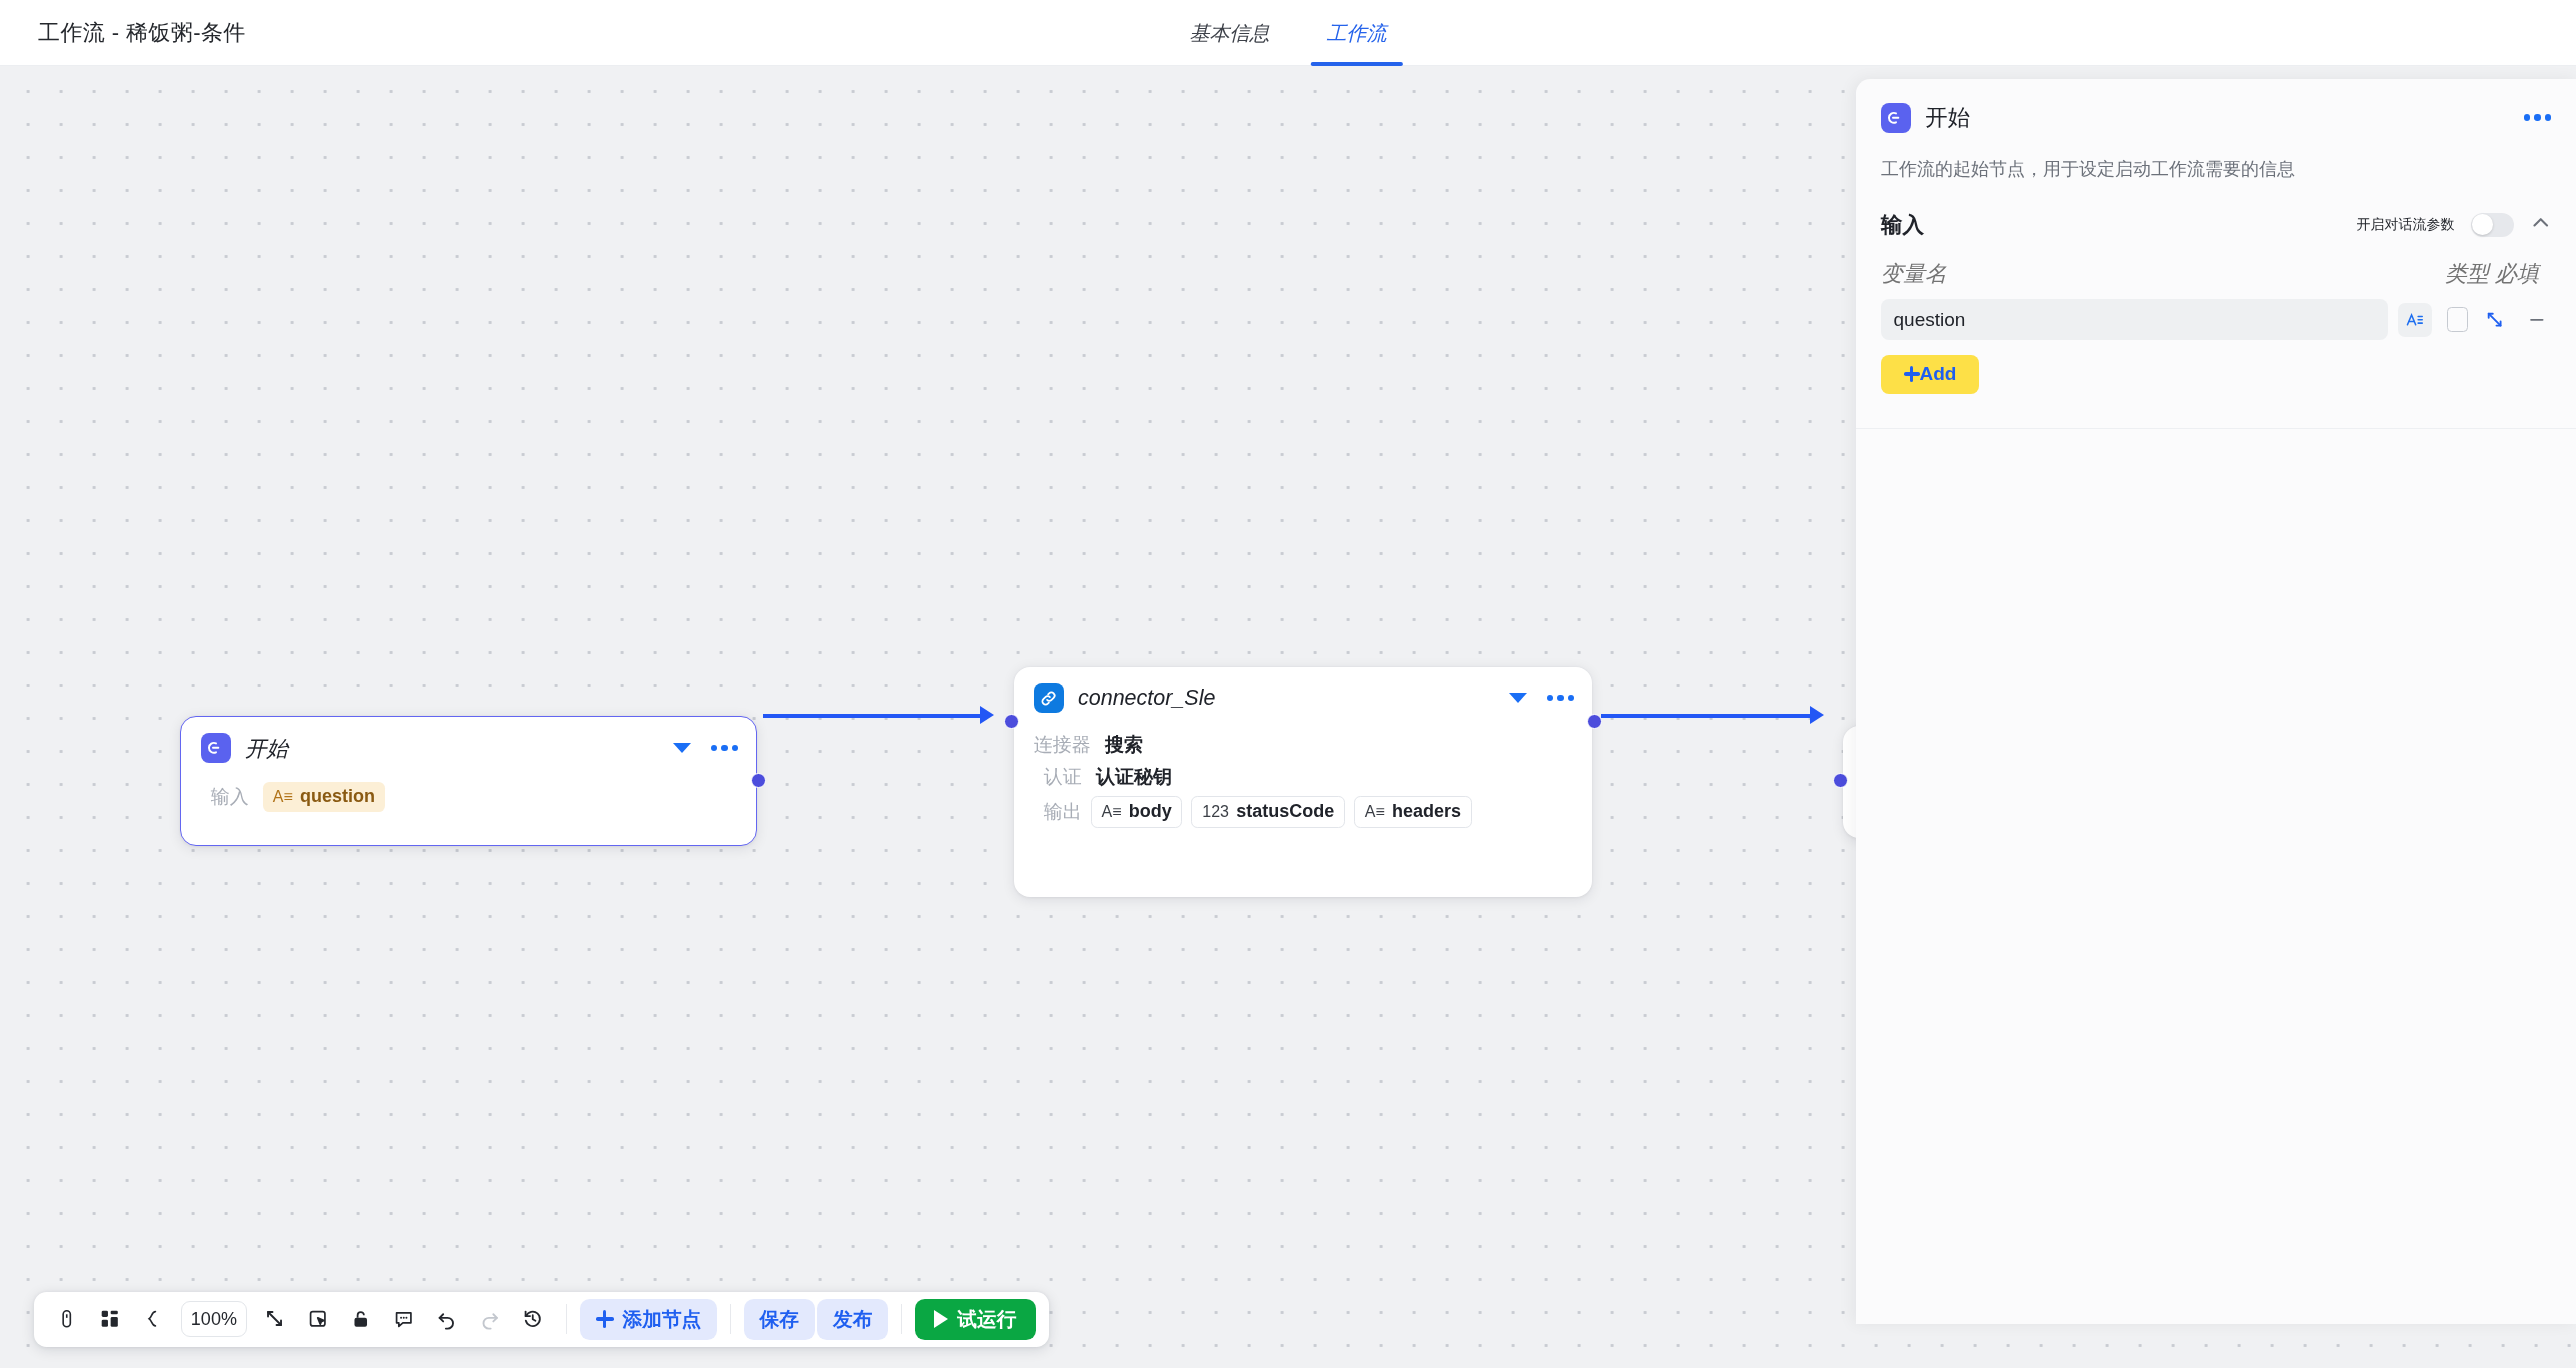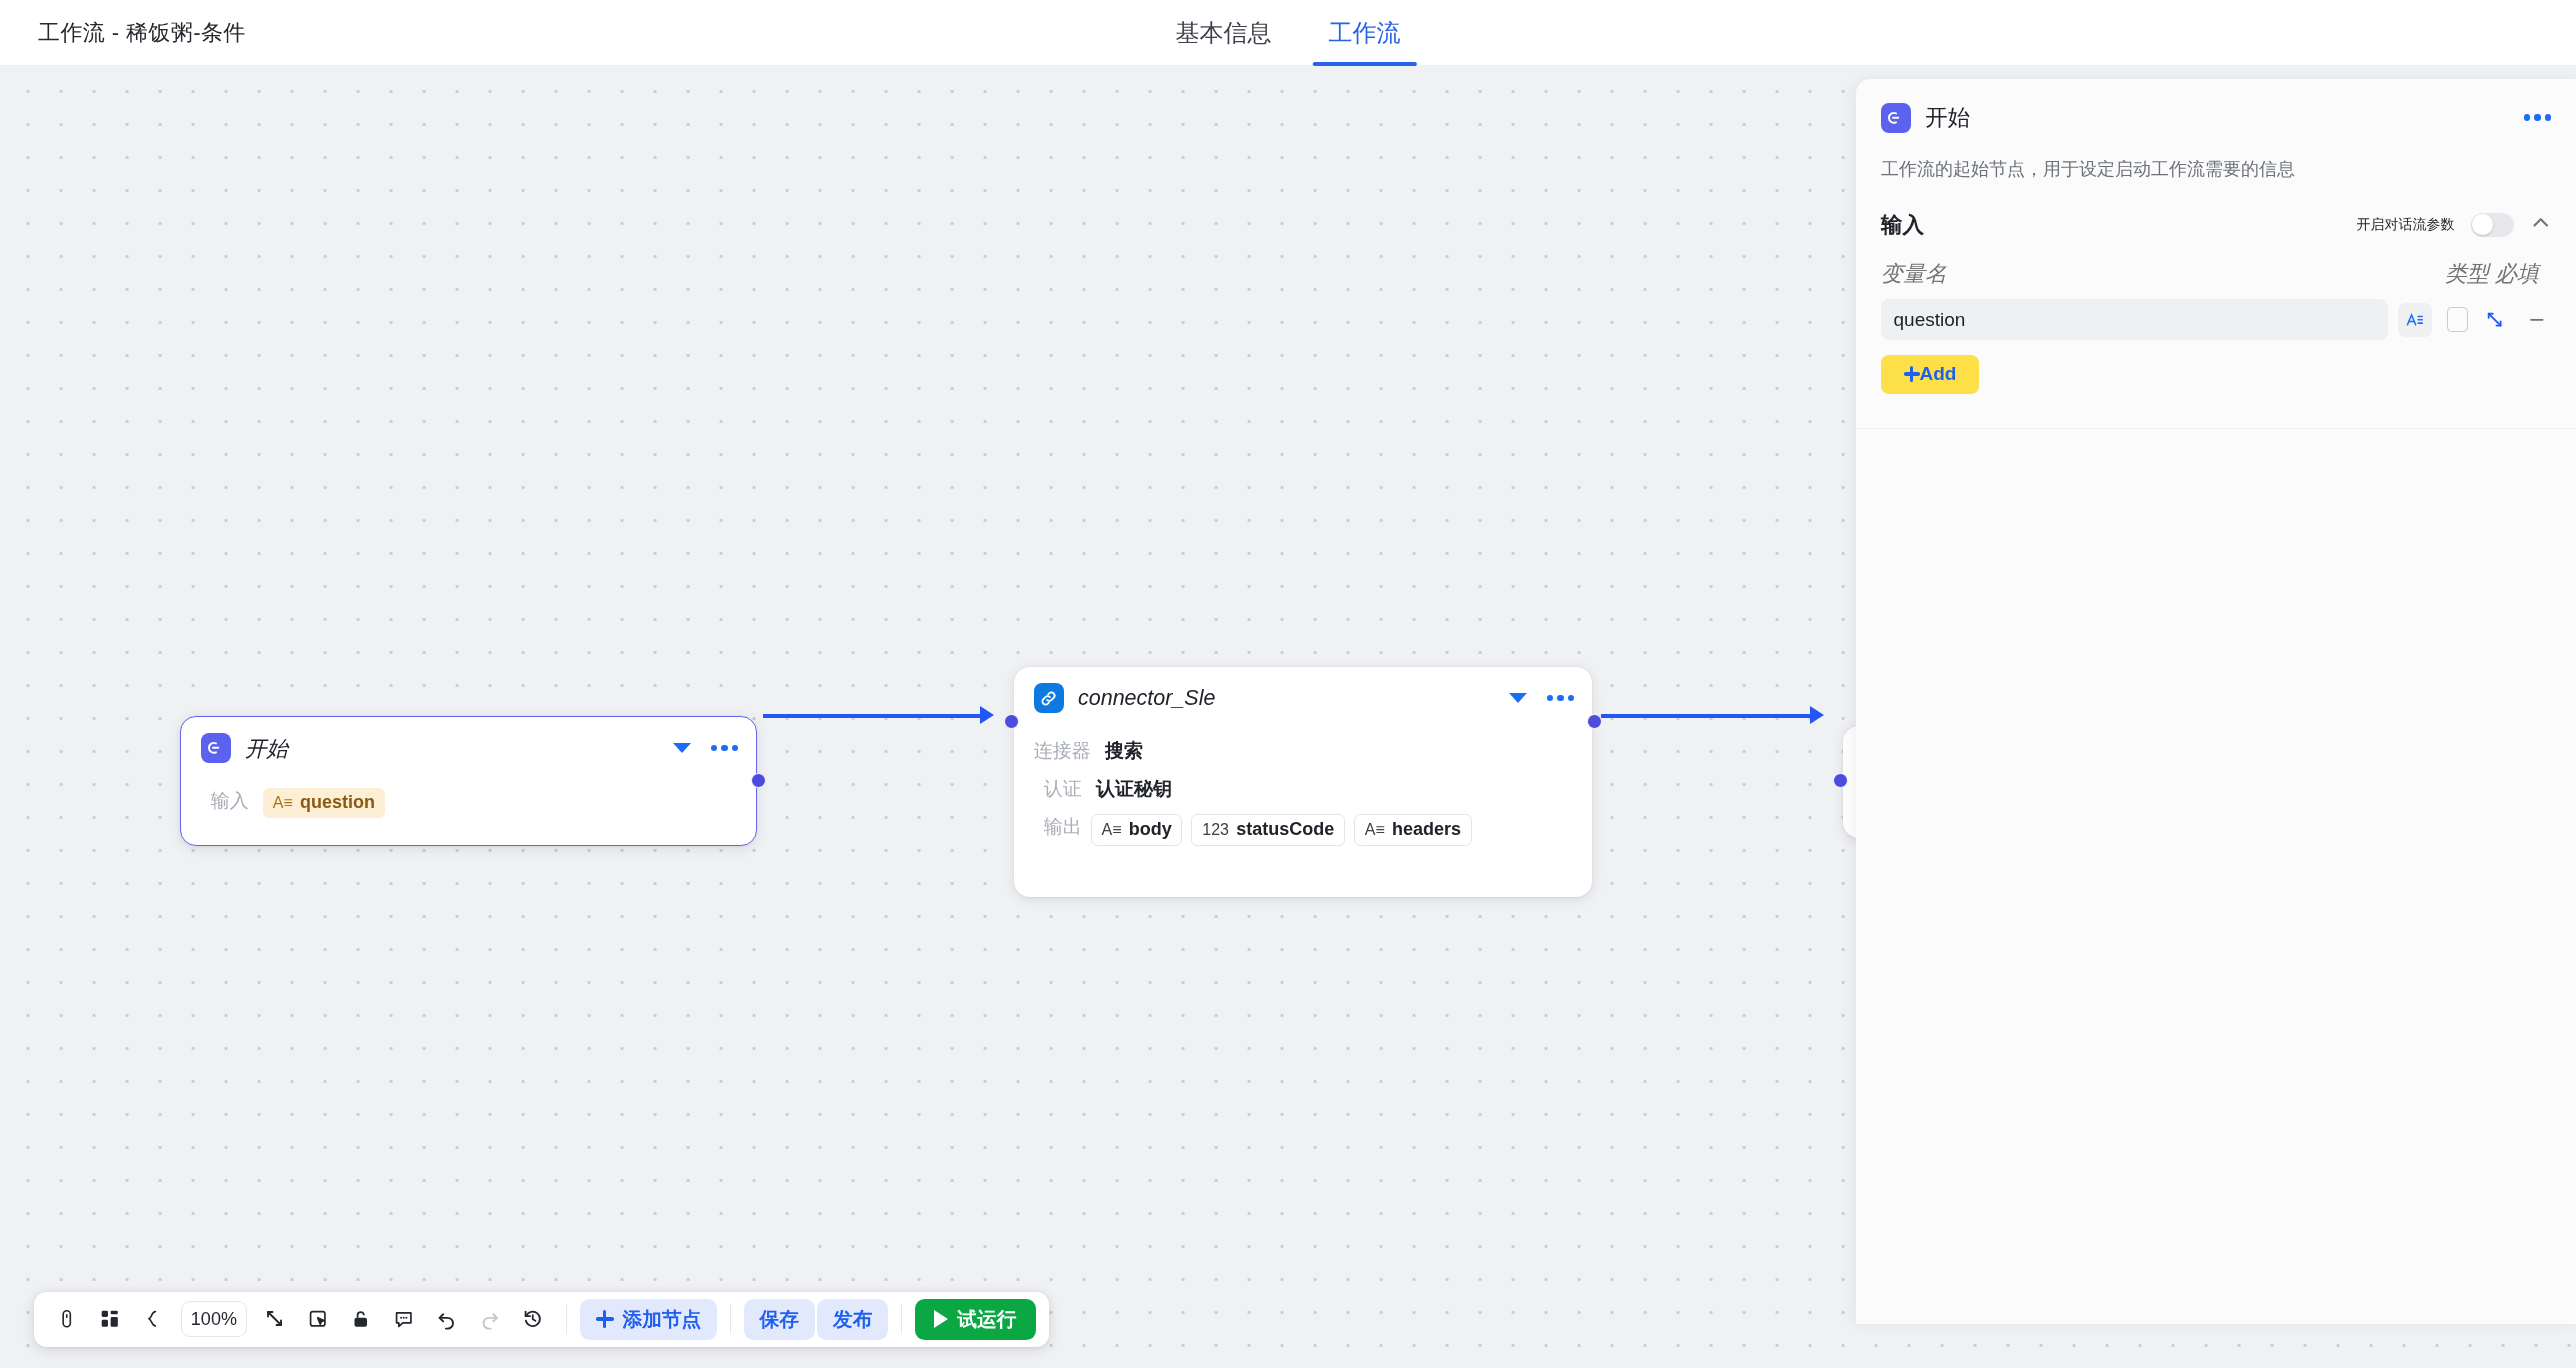--- a/index.html
+++ b/index.html
@@ -19,22 +19,23 @@
   .header-title {
     position: absolute; left: 38px; top: 50%; transform: translateY(-50%);
     font-size: 22px; color: #25282d; letter-spacing: 0.4px; white-space: nowrap;
   }
   .tabs {
     position: absolute; left: 50%; transform: translateX(-50%);
     top: 0; height: 66px; display: flex; align-items: center; gap: 50px;
   }
   .tab {
     position: relative; height: 66px; display: flex; align-items: center;
-    font-size: 24px; color: #3d4149; padding: 0 3.6px; cursor: pointer;
+    font-size: 20px; color: #3d4149; padding: 0 3.6px; cursor: pointer;
     white-space: nowrap;
+    font-style: italic;
   }
   .tab.active { color: #2563eb; font-weight: 400; }
   .tab.active::after {
     content: ""; position: absolute; left: -12.5px; right: -12.5px; bottom: 0;
     height: 3.6px; background: #2563eb; border-radius: 1.8px;
   }
 
   
   .canvas {
     position: absolute; left: 0; top: 66px; width: 2576px; height: 1302px;
@@ -62,21 +63,21 @@
   }
   .node-head-actions { margin-left: auto; display: flex; align-items: center; gap: 19.7px; }
   .caret-down {
     width: 0; height: 0; border-left: 9px solid transparent;
     border-right: 9px solid transparent; border-top: 10.7px solid #1a6ef5; cursor: pointer;
   }
   .dots { display: flex; gap: 4px; align-items: center; cursor: pointer; }
   .dots i { width: 6.3px; height: 6.3px; border-radius: 50%; background: #1a6ef5; display: block; }
 
   .node-body { padding: 9px 19.7px 18px 19.7px; }
-  .row { display: flex; align-items: flex-start; margin-top: 12px; }
+  .row { display: flex; align-items: center; margin-top: 6px; }
   .row-label {
     font-size: 19px; color: #a8adb6; flex: 0 0 auto; min-width: 48px;
     text-align: right; white-space: nowrap;
   }
   .row-val { font-size: 19px; color: #20232a; margin-left: 14.3px; font-weight: bold; }
 
   .tag {
     display: inline-flex; align-items: center; gap: 7.2px; border-radius: 6.3px;
     font-size: 18px; font-weight: bold; padding: 4.5px 9.8px; white-space: nowrap;
   }

